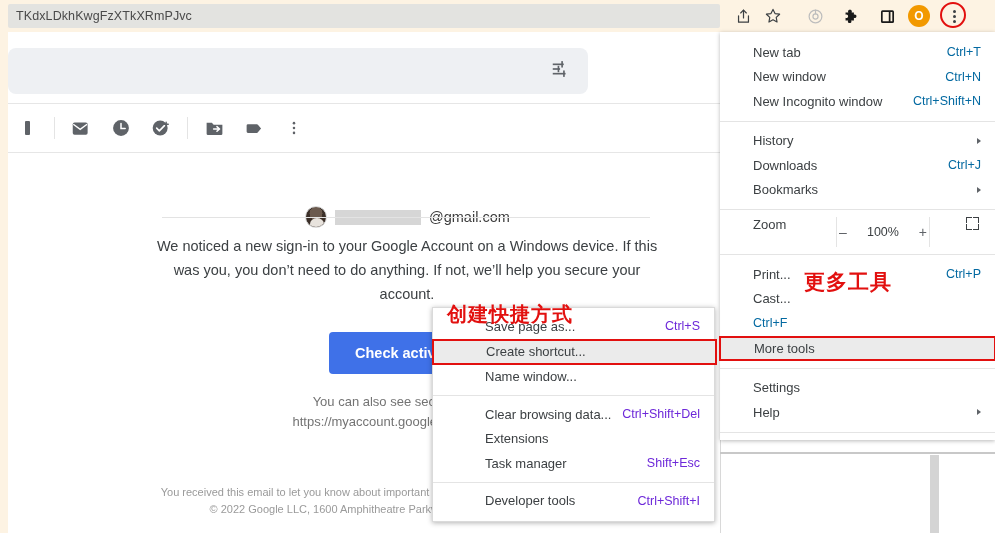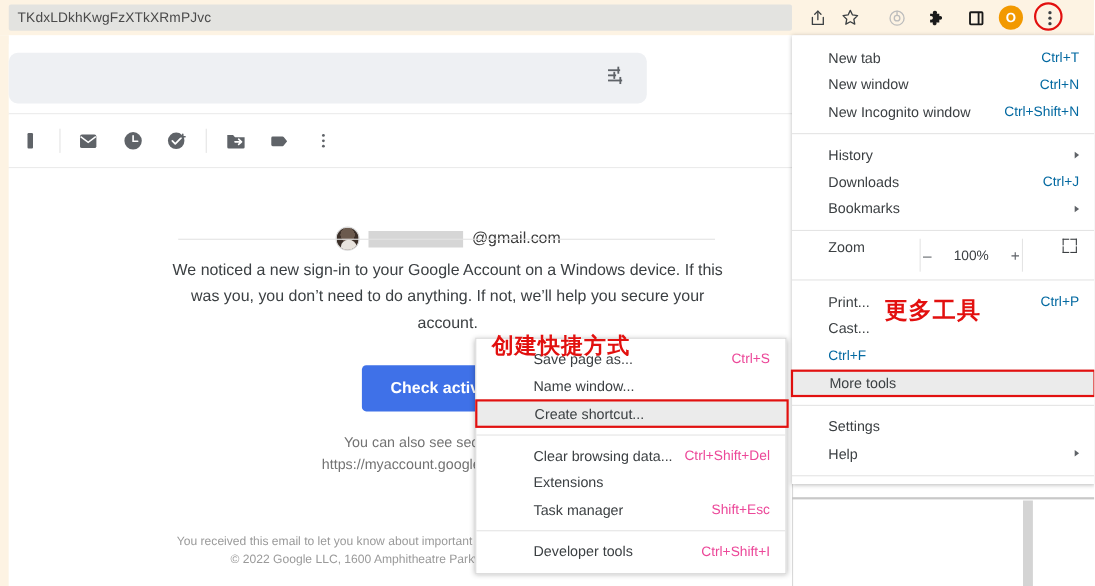--- a/index.html
+++ b/index.html
@@ -306,21 +306,21 @@
     color: #3c4043;
   }
   .sub-item {
     height: 24.5px;
     display: flex; align-items: center;
     padding: 0 14px 0 52px;
     box-sizing: border-box;
     white-space: nowrap;
   }
   .sub-item .ml { flex: 1; }
-  .sub-item .mk { color: #ec4899; font-size: 12.5px; }
+  .sub-item .mk { color: #6d28d9; font-size: 12.5px; }
   .sub-highlight {
     background: #ebebeb;
     border: 2px solid #e2100f;
     width: 285px;
     margin-left: -1px;
     height: 26px;
     position: relative;
   }
   .sub-sep { height: 1px; background: #e4e4e4; margin: 6px 0; }
 
@@ -560,28 +560,28 @@
 
     <div class="menu-sep"></div>
 
   </div>
 
   <div class="submenu">
     <div class="sub-item">
       <span class="ml">Save page as...</span>
       <span class="mk">Ctrl+S</span>
     </div>
+    <div class="sub-item sub-highlight">
+      <span class="ml">Create shortcut...</span>
+      <span class="mk"></span>
+    </div>
     <div class="sub-item">
       <span class="ml">Name window...</span>
       <span class="mk"></span>
     </div>
-    <div class="sub-item sub-highlight">
-      <span class="ml">Create shortcut...</span>
-      <span class="mk"></span>
-    </div>
 
     <div class="sub-sep"></div>
 
     <div class="sub-item">
       <span class="ml">Clear browsing data...</span>
       <span class="mk">Ctrl+Shift+Del</span>
     </div>
     <div class="sub-item">
       <span class="ml">Extensions</span>
       <span class="mk"></span>

